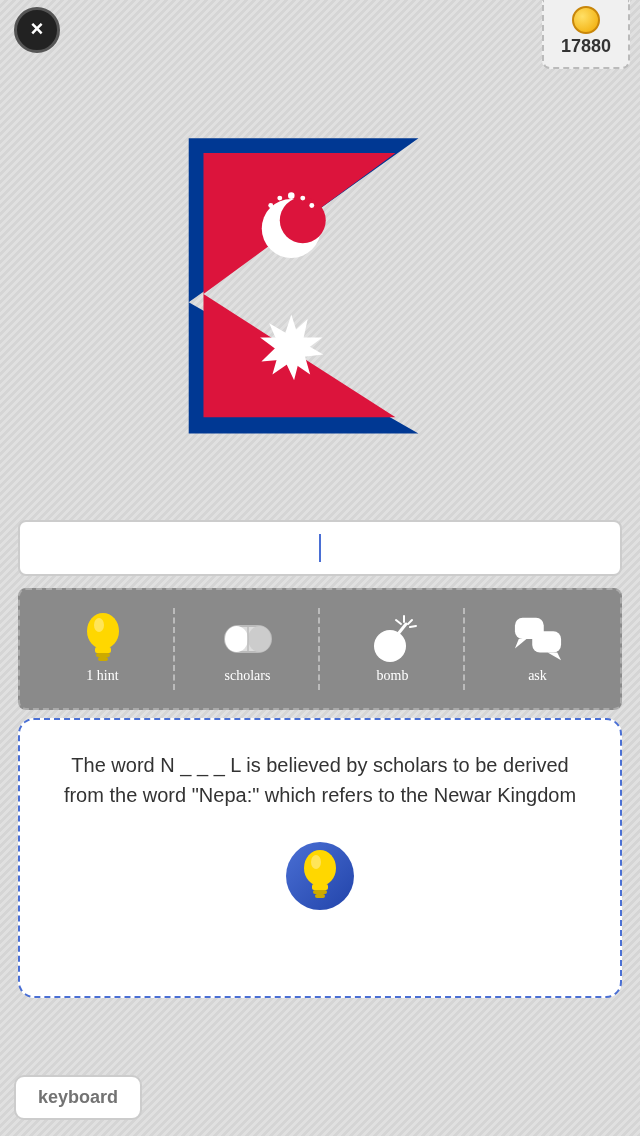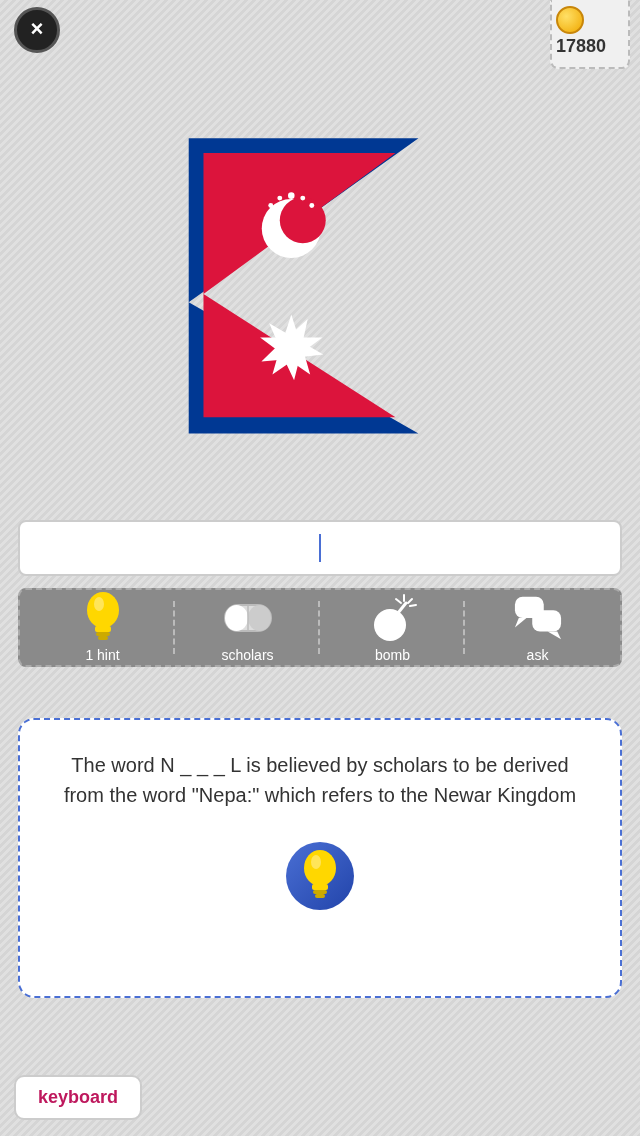--- a/index.html
+++ b/index.html
@@ -51,27 +51,28 @@
       font-weight: bold;
       line-height: 1;
       margin-top: -2px;
     }
 
     
     .score-badge {
       position: absolute;
       top: 0;
       right: 10px;
-      width: 80px;
+      width: 88px;
       background: #f0f0f0;
       border: 2px dashed #bbb;
       border-top: none;
       border-radius: 0 0 8px 8px;
       display: flex;
       flex-direction: column;
+      align-items: center;
       padding: 6px 4px 10px;
     }
 
     .coin-icon {
       width: 28px;
       height: 28px;
       background: radial-gradient(circle at 35% 35%, #ffe066, #f0a800);
       border-radius: 50%;
       border: 2px solid #c8860a;
       margin-bottom: 2px;
@@ -125,28 +126,29 @@
     @keyframes blink {
       50% { opacity: 0; }
     }
 
     
     .tools-bar {
       position: absolute;
       top: 588px;
       left: 18px;
       right: 18px;
-      height: 79px;
+      height: 122px;
       background: #8a8a8a;
       border-radius: 8px;
       border: 2px dashed #aaa;
       display: flex;
       align-items: center;
       justify-content: space-around;
       padding: 0 10px;
+      font-family: Liberation Serif, serif;
     }
 
     .tool-item {
       display: flex;
       flex-direction: column;
       align-items: center;
       justify-content: center;
       flex: 1;
       height: 100%;
       cursor: pointer;
@@ -227,21 +229,21 @@
     .keyboard-btn {
       position: absolute;
       bottom: 16px;
       left: 14px;
       background: #fff;
       border: 2px solid #ccc;
       border-radius: 10px;
       padding: 10px 22px;
       font-size: 18px;
       font-weight: bold;
-      color: #be185d;
+      color: #737373;
       cursor: pointer;
     }
   </style>
 </head>
 <body>
 
 <div class="bg"></div>
 
 <div class="top-bar">
   <div class="close-btn">

